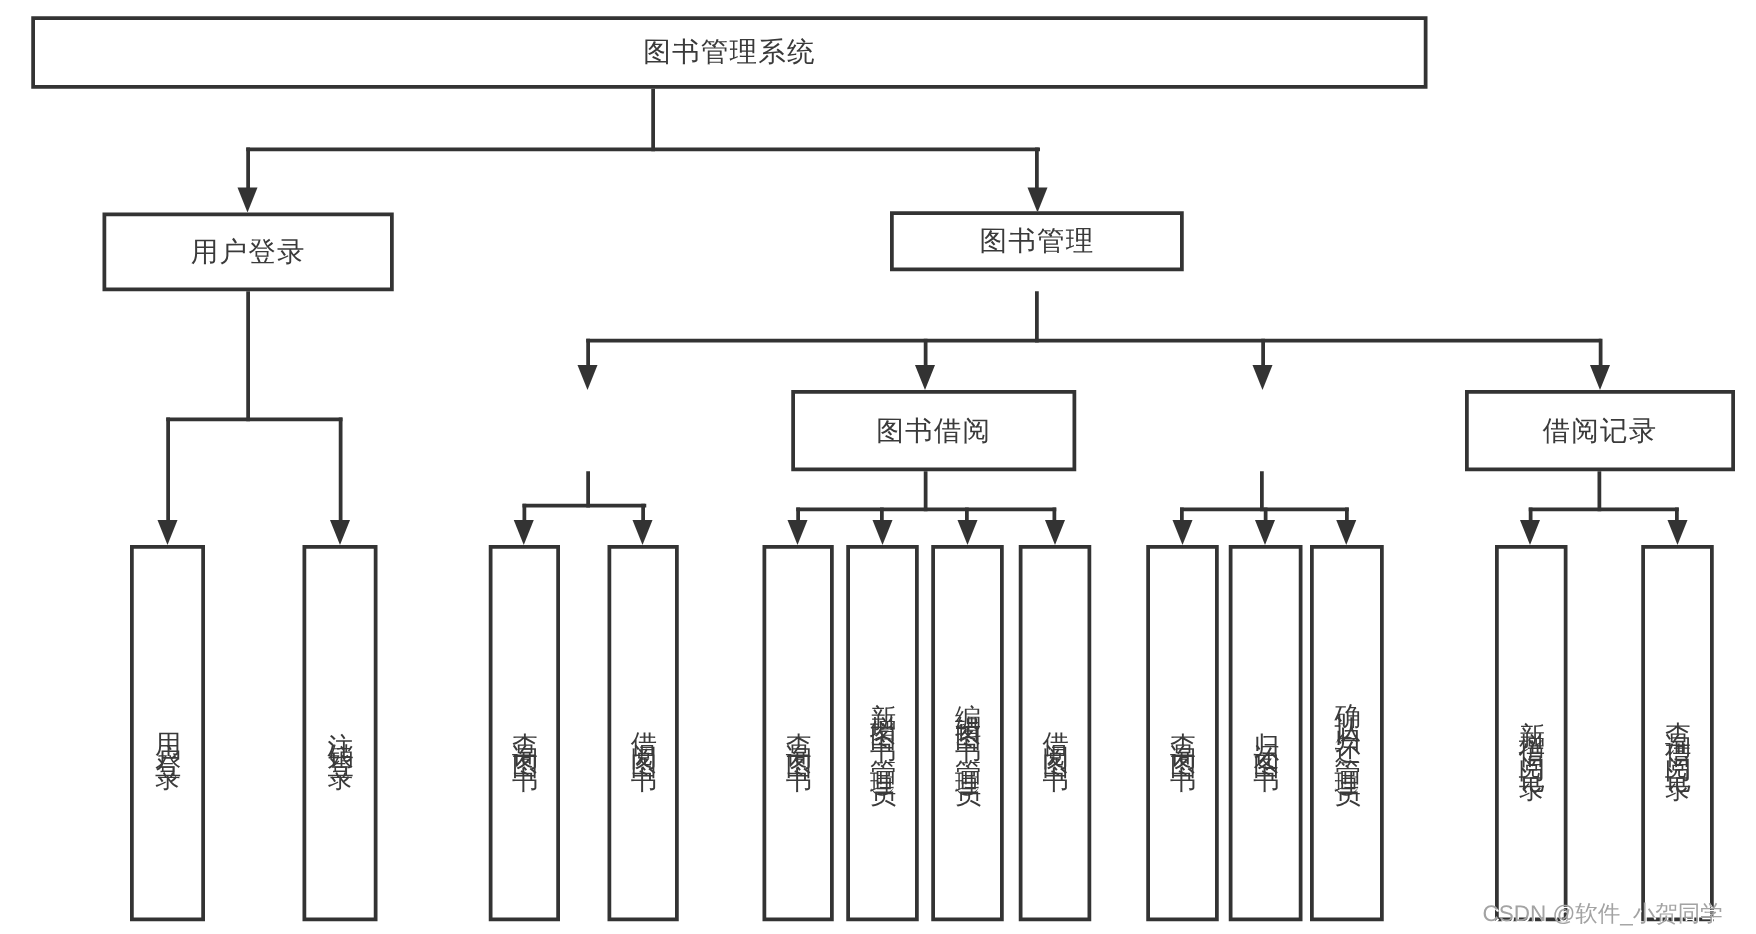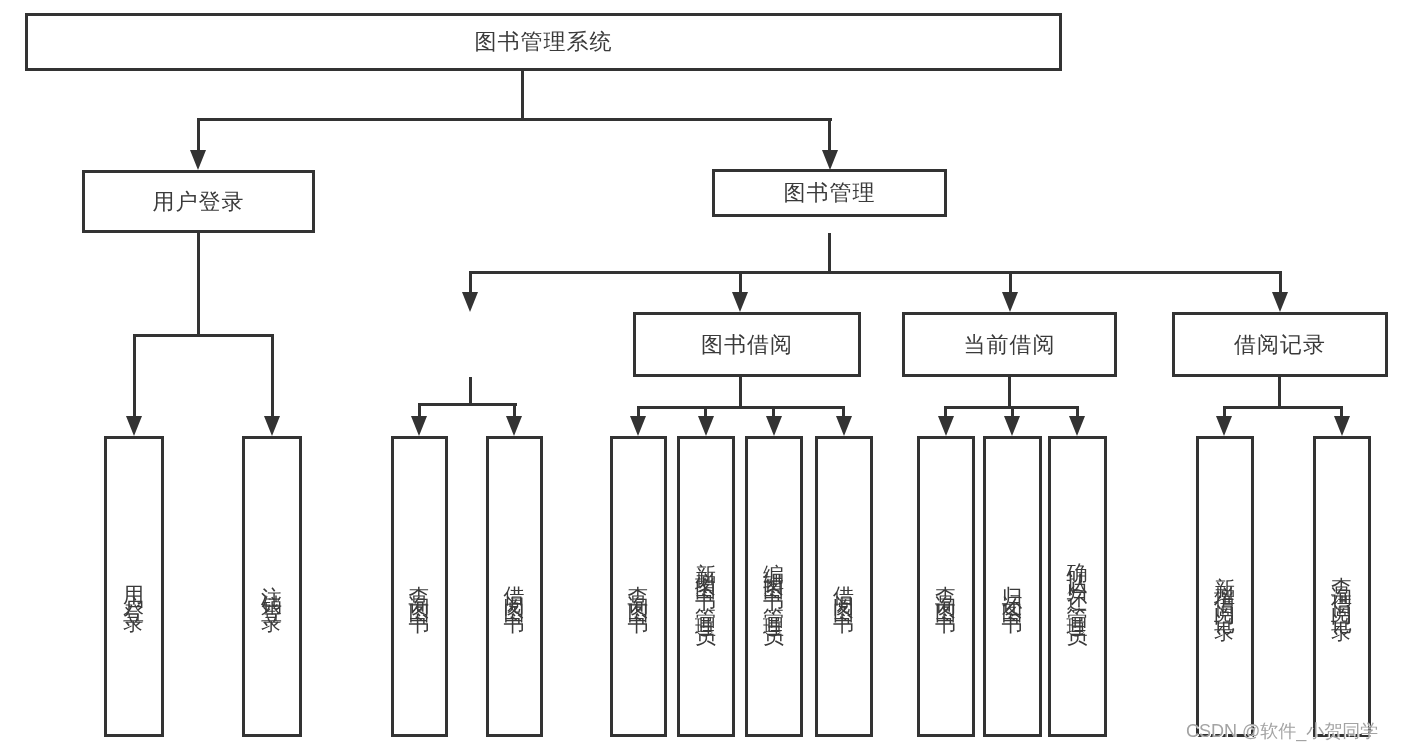--- a/index.html
+++ b/index.html
@@ -34,21 +34,21 @@
     position:absolute;left:1186px;top:719px;z-index:5;
     font-size:18px;color:var(--wm,#a3a3a3);white-space:nowrap;
     text-shadow:1px 1px 0 #ffffff;
   }
 </style>
 </head>
 <body>
 
 <div class="stage">
 
-  <div class="hbox" style="left:25px;top:13px;width:1037px;height:58px">
+  <div class="hbox" style="left:25px;top:13px;width:1117px;height:58px">
     <span>图书管理系统</span>
   </div>
 
   <div class="line" style="left:521px;top:71px;width:3px;height:50px"></div>
   <div class="line" style="left:197px;top:118px;width:635px;height:3px"></div>
   <div class="line" style="left:197px;top:118px;width:3px;height:34px"></div>
   <div class="line" style="left:828px;top:118px;width:3px;height:34px"></div>
   <div class="arrow" style="left:190px;top:150px"></div>
   <div class="arrow" style="left:822px;top:150px"></div>
 
@@ -72,23 +72,20 @@
   <div class="line" style="left:739px;top:271px;width:3px;height:23px"></div>
   <div class="line" style="left:1009px;top:271px;width:3px;height:23px"></div>
   <div class="line" style="left:1279px;top:271px;width:3px;height:23px"></div>
   <div class="arrow" style="left:462px;top:292px"></div>
   <div class="arrow" style="left:732px;top:292px"></div>
   <div class="arrow" style="left:1002px;top:292px"></div>
   <div class="arrow" style="left:1272px;top:292px"></div>
 
   <div class="hbox" style="left:633px;top:312px;width:228px;height:65px">
     <span>图书借阅</span>
-  </div>
-  <div class="hbox" style="left:902px;top:312px;width:215px;height:65px">
-    <span>当前借阅</span>
   </div>
   <div class="hbox" style="left:1172px;top:312px;width:216px;height:65px">
     <span>借阅记录</span>
   </div>
 
   <div class="line" style="left:469px;top:377px;width:3px;height:29px"></div>
   <div class="line" style="left:418px;top:403px;width:99px;height:3px"></div>
   <div class="line" style="left:418px;top:403px;width:3px;height:15px"></div>
   <div class="line" style="left:513px;top:403px;width:3px;height:15px"></div>
   <div class="arrow" style="left:411px;top:416px"></div>

